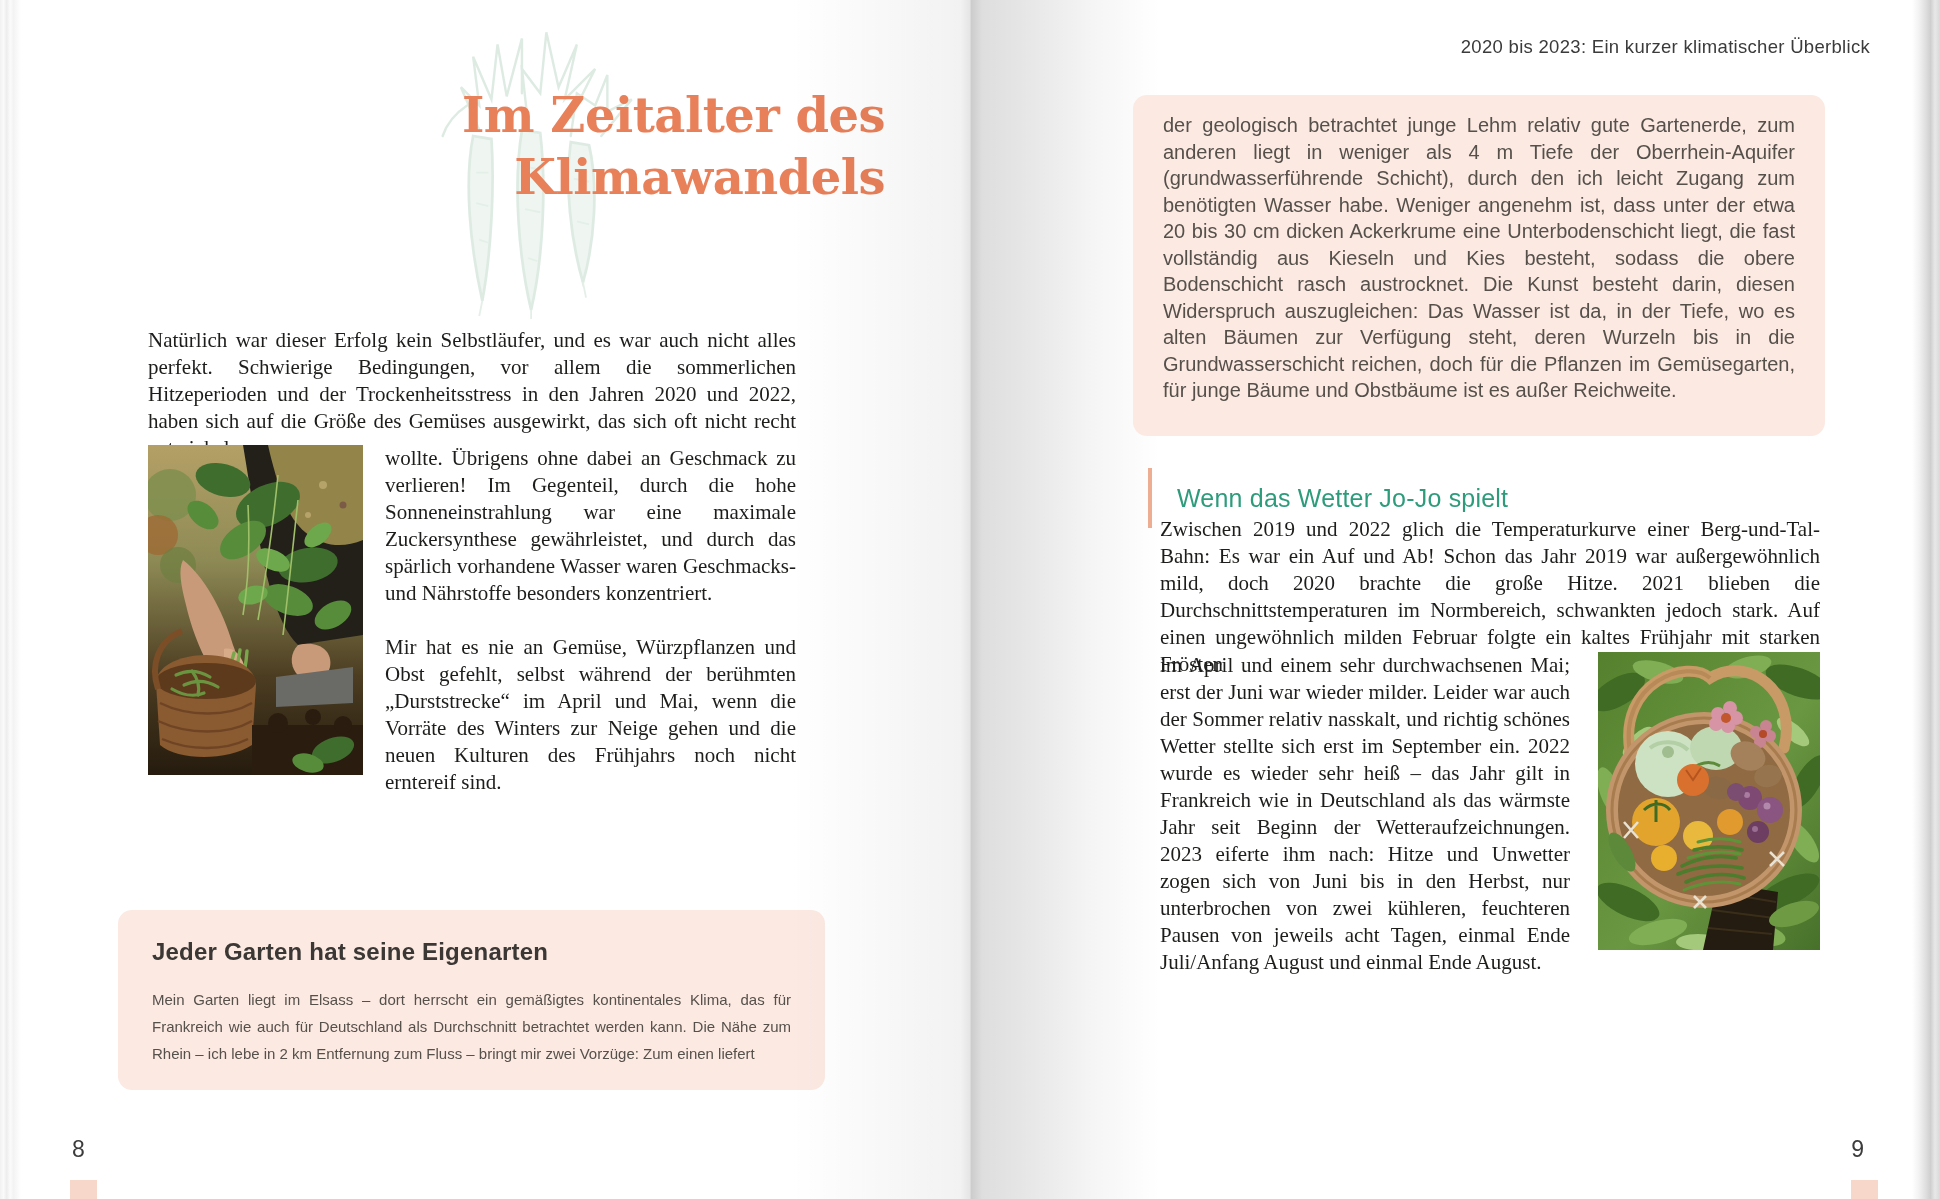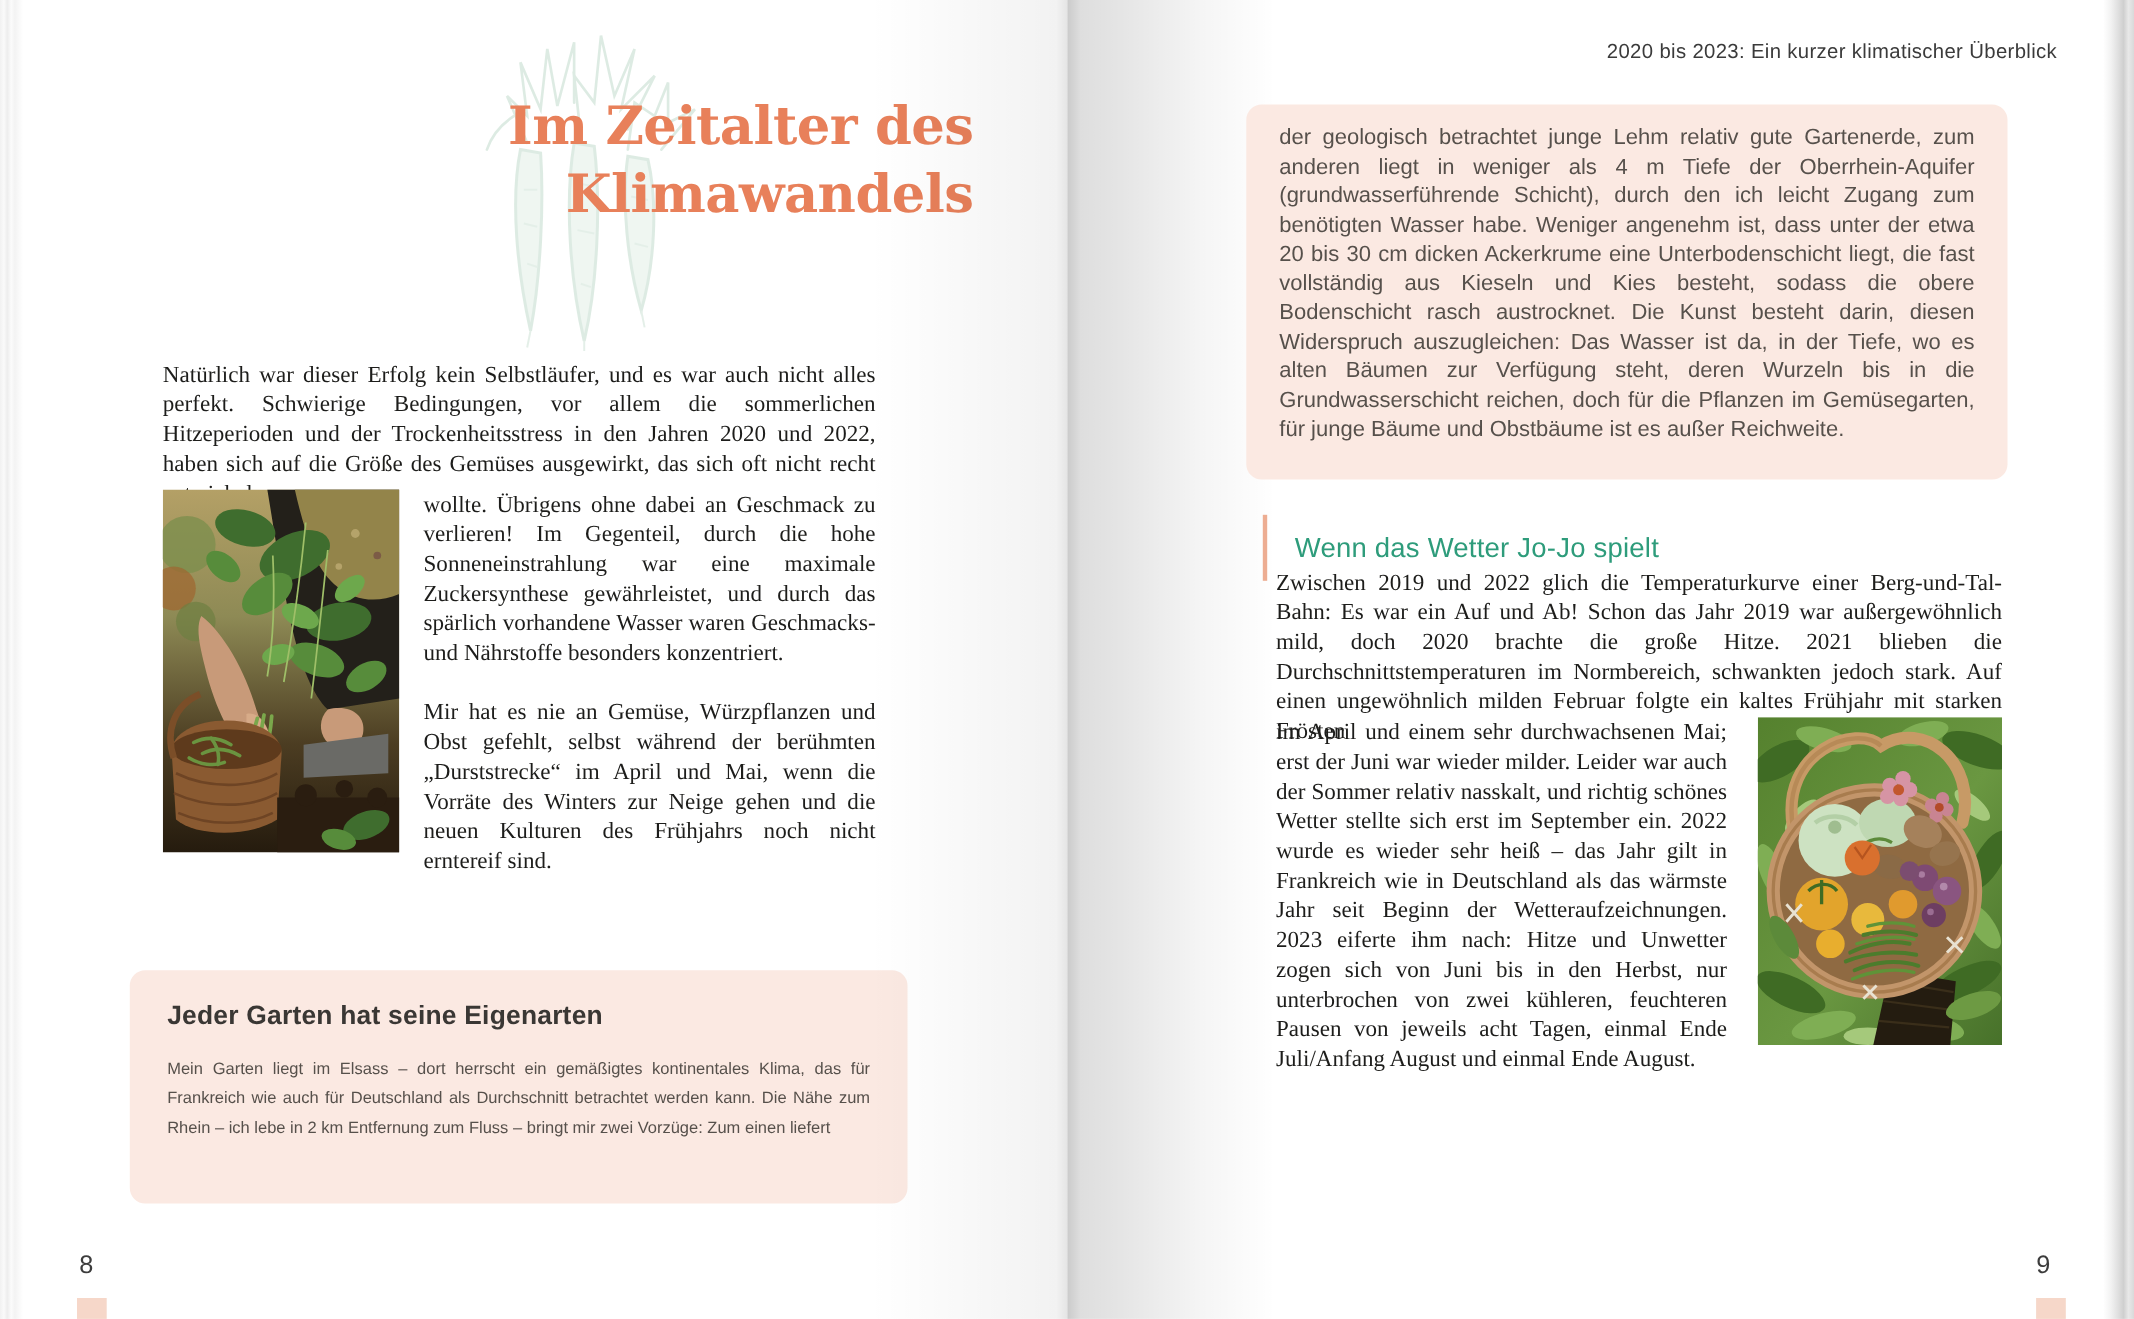--- a/index.html
+++ b/index.html
@@ -42,21 +42,21 @@
   }
   .lp-intro{position:absolute;left:118px;top:327px;width:648px;}
   .lp-row{position:absolute;left:118px;top:445px;width:648px;display:flex;align-items:flex-start;}
   .lp-photo{width:215px;height:330px;flex:0 0 215px;display:block;}
   .lp-col{margin-left:22px;width:411px;}
   .lp-col .para2{margin-top:27px;}
 
   .info-box{
     position:absolute;background:#FBE9E2;border-radius:14px;
   }
-  .box-left{left:88px;top:882px;width:707px;height:212px;padding:0;}
+  .box-left{left:88px;top:910px;width:707px;height:180px;padding:0;}
   .box-heading{
     margin:28px 34px 0 34px;
     font-size:24px;font-weight:700;color:#3a3734;letter-spacing:0.2px;
   }
   .box-body{
     margin:20px 34px 0 34px;
     font-size:15px;line-height:27px;color:#56504b;text-align:justify;
   }
   .page-num{
     position:absolute;bottom:36px;font-size:23px;color:#3c3c3c;

